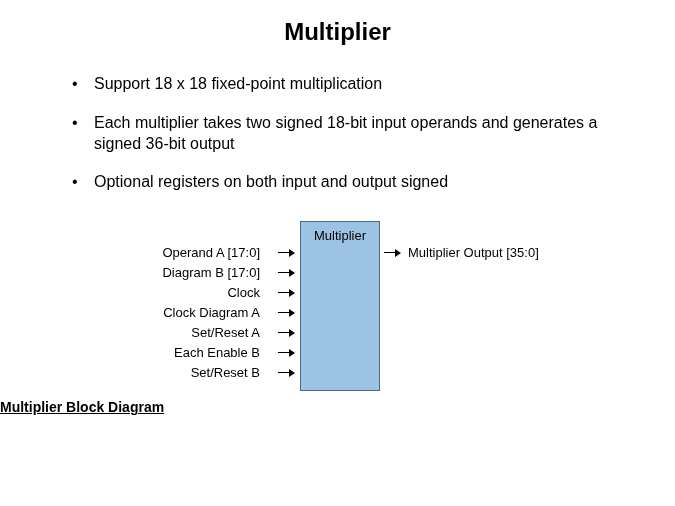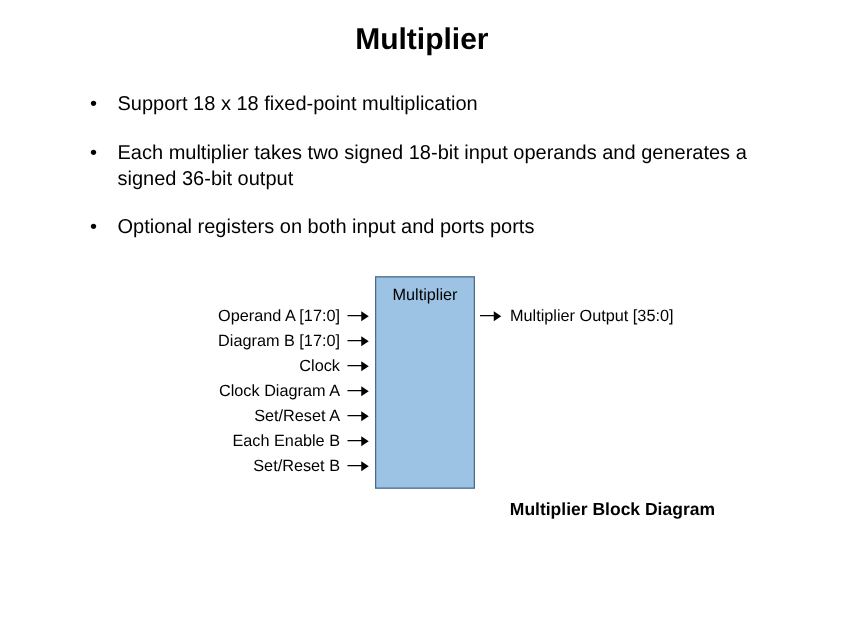--- a/index.html
+++ b/index.html
@@ -61,20 +61,21 @@
   .port {
     position: absolute;
     font-size: 13px;
     white-space: nowrap;
     display: flex;
     align-items: center;
   }
   .port.in {
     right: calc(675px - 300px + 4px); 
     justify-content: center;
+    gap: 12px;
   }
   .port.out {
     left: calc(380px + 4px);
     justify-content: flex-end;
   }
   .arrow-r, .arrow-l {
     display: inline-block;
     width: 18px;
     height: 10px;
     position: relative;
@@ -110,34 +111,35 @@
     border-bottom: 4px solid transparent;
   }
   .port.in .arrow-r { margin-left: 6px; }
   .port.out .arrow-r { margin-right: 6px; }
   .port.out .arrow-l { margin-right: 6px; }
   .caption {
     position: absolute;
     top: 178px;
     left: 0;
     width: 572px;
-    text-align: right;
+    text-align: left;
     font-weight: bold;
     font-size: 14px;
+    text-decoration: underline;
   }
 </style>
 </head>
 <body>
 
 <div class="page-title">Multiplier</div>
 
 <ul class="bullets">
   <li>Support 18 x 18 fixed-point multiplication</li>
   <li>Each multiplier takes two signed 18-bit input operands and generates a signed 36-bit output</li>
-  <li>Optional registers on both input and ports ports</li>
+  <li>Optional registers on both input and output signed</li>
 </ul>
 
 <div class="diagram-wrap">
   <div class="block">
     <div class="block-label">Multiplier</div>
   </div>
 
   <div class="port in" style="top:24px">
     <span>Operand A [17:0]</span>
     <span class="arrow-r"></span>

